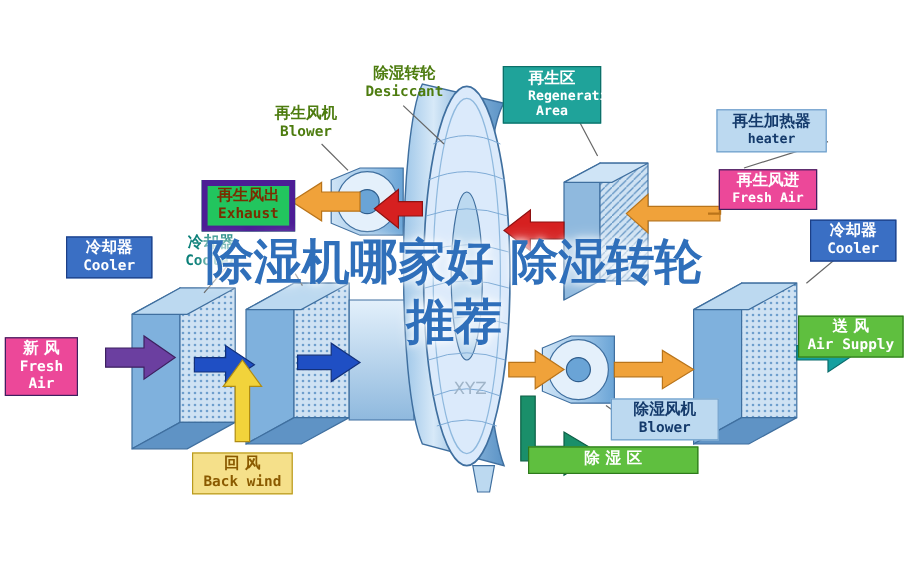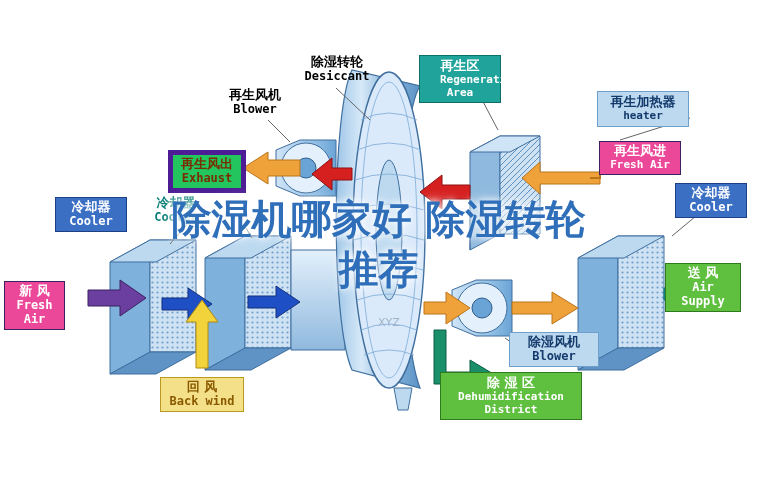--- a/index.html
+++ b/index.html
@@ -10,21 +10,21 @@
   .lbl .cn{display:block;font-family:"DejaVu Sans",sans-serif;}
   .lbl .en{display:block;font-family:"DejaVu Sans Mono","Liberation Mono",monospace;}
   
   .box-orange{background:#22c55e;border:5px solid #4c1d95;color:#7a2d00;}
   .box-teal{background:#1fa39a;border:1px solid #0c6f68;color:#ffffff;}
   .box-blue{background:#3a6fc4;border:1px solid #1c3f86;color:#ffffff;}
   .box-purple{background:#ec4899;border:1px solid #3d2060;color:#ffffff;}
   .box-yellow{background:#f5e08a;border:1px solid #b99a1e;color:#8a5a00;}
   .box-green{background:#5fbf3f;border:1px solid #2e7a1c;color:#ffffff;}
   .box-lightblue{background:#bcd9f0;border:1px solid #6f9fcb;color:#143a6b;}
-  .plain-blue{color:#000000;}
+  .plain-blue{color:#4d7c0f;}
   .plain-teal{color:#0a7f78;}
   .watermark{position:absolute;left:0;top:0;width:757px;height:488px;display:flex;align-items:center;justify-content:center;pointer-events:none;}
   .watermark-text{font-family:"DejaVu Sans",sans-serif;font-size:40px;font-weight:bold;color:#2f6fba;text-align:center;line-height:1.25;text-shadow:0 0 6px rgba(255,255,255,.95),0 0 12px rgba(255,255,255,.9);}
   .faint{position:absolute;color:#9fb4c8;font-family:"DejaVu Sans",sans-serif;}
 </style>
 </head>
 <body>
 
 <div id="stage">
 
@@ -208,41 +208,40 @@
   <div class="lbl box-blue" style="left:675px;top:183px;width:72px;padding:2px 2px;font-size:13px;">
     <span class="cn">冷却器</span>
     <span class="en" style="font-size:12px;">Cooler</span>
   </div>
 
   <div class="lbl box-purple" style="left:4px;top:281px;width:61px;padding:2px 2px;font-size:13px;">
     <span class="cn">新 风</span>
     <span class="en" style="font-size:12px;">Fresh Air</span>
   </div>
 
-  <div class="lbl box-green" style="left:665px;top:263px;width:76px;padding:2px 2px;font-size:13px;">
+  <div class="lbl box-green" style="left:665px;top:263px;width:88px;padding:2px 2px;font-size:13px;">
     <span class="cn">送 风</span>
     <span class="en" style="font-size:12px;">Air Supply</span>
   </div>
 
   <div class="lbl box-yellow" style="left:160px;top:377px;width:84px;padding:2px 2px;font-size:13px;">
     <span class="cn">回 风</span>
     <span class="en" style="font-size:12px;">Back wind</span>
   </div>
 
   <div class="lbl box-lightblue" style="left:509px;top:332px;width:90px;padding:2px 2px;font-size:13px;">
     <span class="cn">除湿风机</span>
     <span class="en" style="font-size:12px;">Blower</span>
   </div>
 
   <div class="lbl box-green" style="left:440px;top:372px;width:142px;padding:3px 2px;font-size:13px;">
     <span class="cn">除 湿 区</span>
-    <span class="en" style="font-size:11px;">Dehumidification District</span>
-  </div>
-
-  <div class="faint" style="left:378px;top:316px;font-size:11px;">XYZ</div>
+  </div>
+
+  <div class="faint" style="left:378px;top:316px;font-size:14px;">XYZ</div>
 
   <div class="watermark">
     <div class="watermark-text">
       <span>除湿机哪家好 除湿转轮</span><br>
       <span>推荐</span>
     </div>
   </div>
 
 </div>
 

